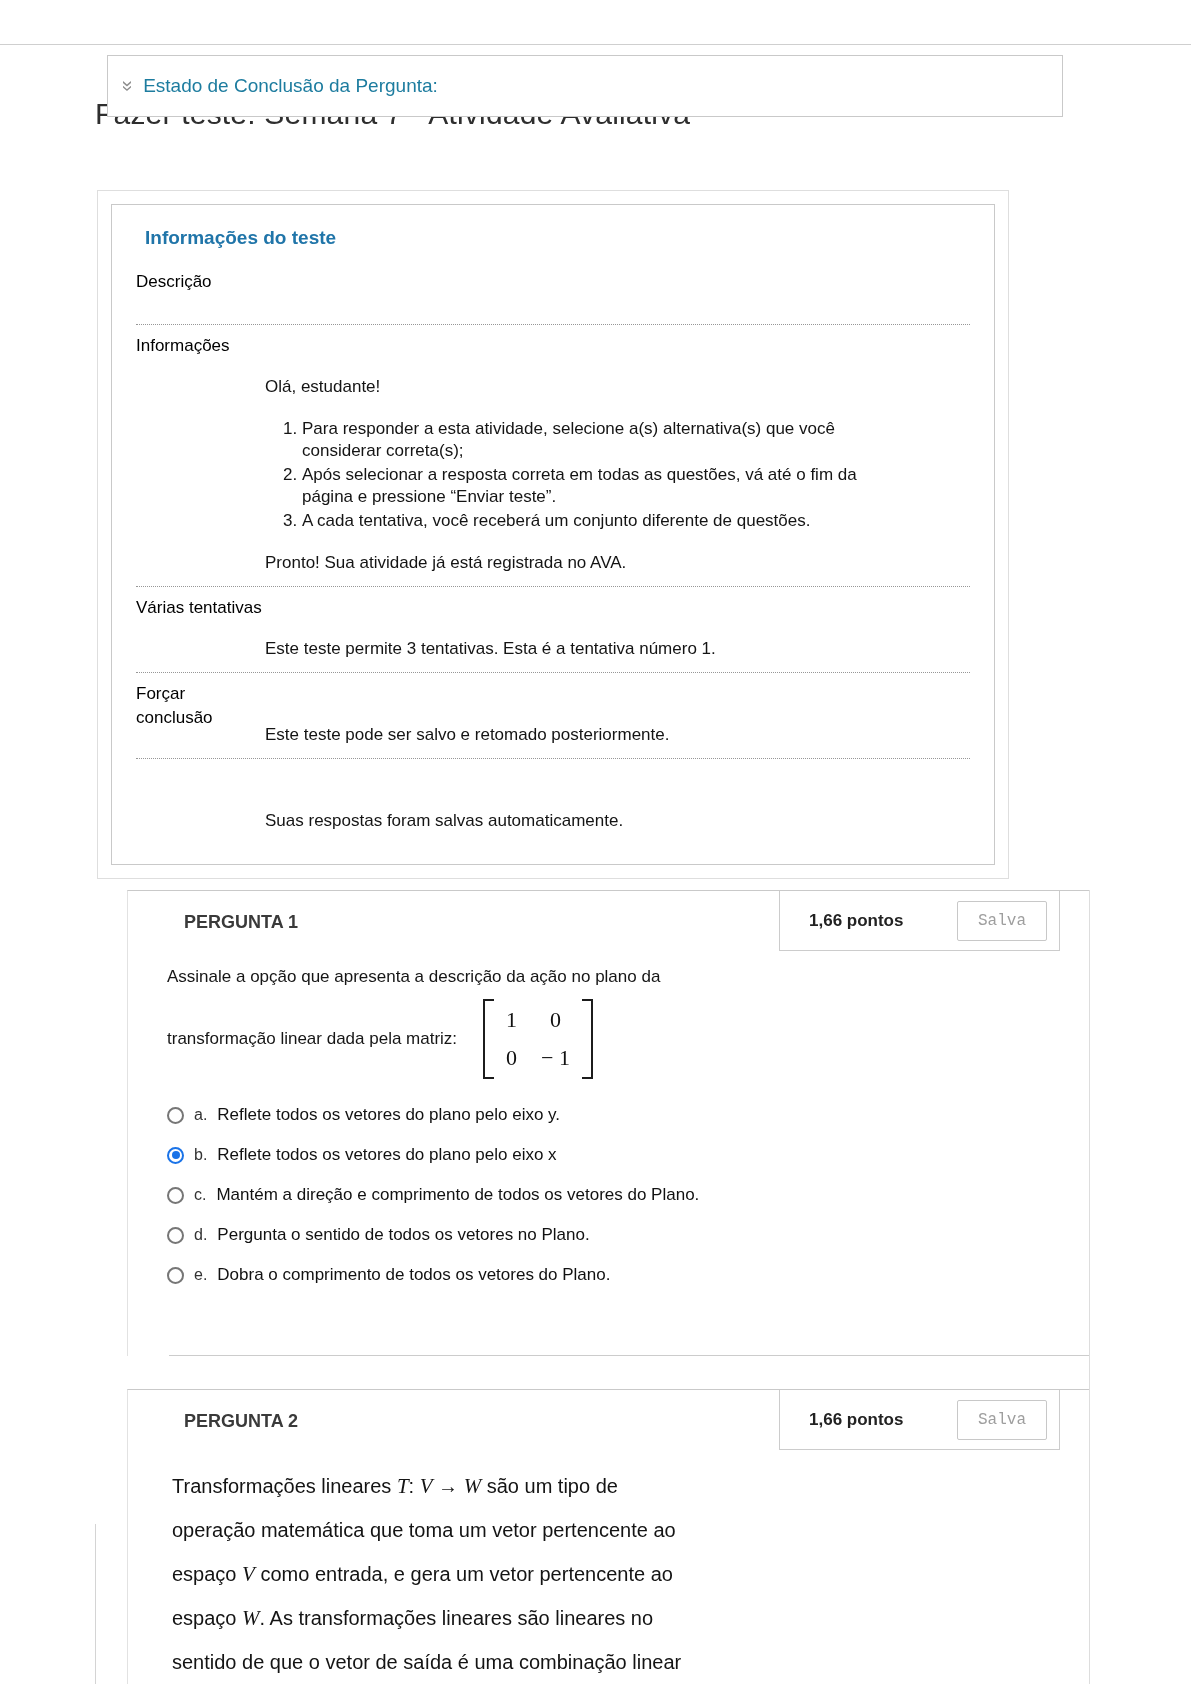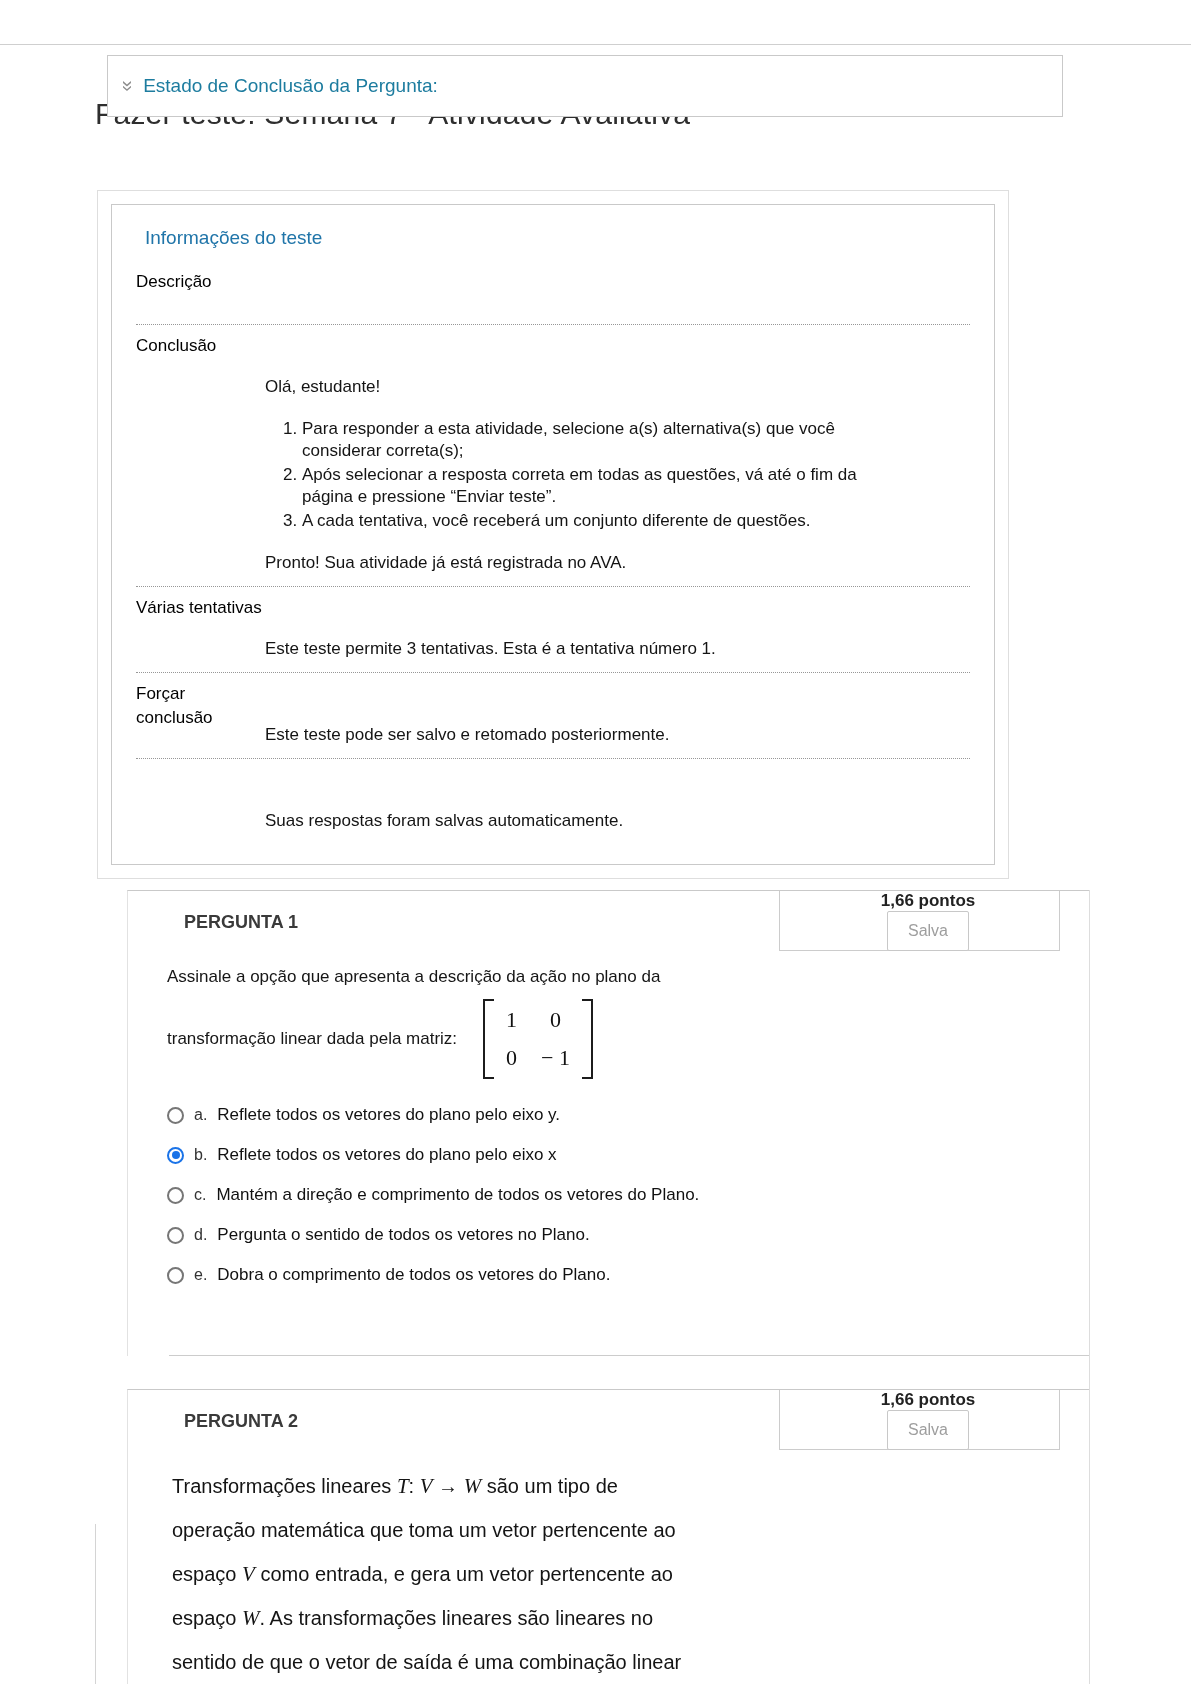--- a/index.html
+++ b/index.html
@@ -26,43 +26,43 @@
     font-size:20px; line-height:1; font-weight:400;
   }
   .status-label { color:#1d7c9f; font-size:19px; }
 
   
   .info-outer {
     position:absolute; left:97px; top:190px; width:912px; box-sizing:border-box;
     border:1px solid #dedede; padding:13px;
   }
   .info-inner { border:1px solid #c9c9c9; padding:14px 24px 16px 24px; }
-  .info-heading { color:#2075a9; font-size:19px; font-weight:400; padding:8px 0 12px 9px; }
+  .info-heading { color:#2075a9; font-size:19px; font-weight:700; padding:8px 0 12px 9px; }
   .info-row { display:flex; padding:9px 0 12px 0; border-bottom:1px dotted #979797; }
   .info-row.last { border-bottom:none; padding-bottom:16px; }
   .info-label { width:129px; flex:none; color:#000000; font-size:17px; line-height:24px; }
   .info-value { flex:1; color:#141414; font-size:17px; line-height:22px;margin-top:42px; }
   .instr-list { margin:20px 0 0 0; padding-left:37px; }
   .instr-list li { margin-bottom:2px; line-height:22px; }
   .instr-closing { margin-top:20px; }
 
   
   .questions { position:absolute; left:127px; top:890px; width:963px; height:794px; border-right:1px solid #ddd; box-sizing:border-box; }
   .question { border-top:1px solid #c9c9c9; border-left:1px solid #e2e2e2; position:relative; background:#fff; }
   .q-header { height:62px; position:relative; }
   .q-title { position:absolute; left:56px; top:21px; font-size:18px; font-weight:700; color:#3a3a3a; }
   .points-box {
     position:absolute; right:29px; top:0; width:281px; height:60px; box-sizing:border-box;
     border:1px solid #ccc; border-top:none; background:#fff;
-    display:flex; align-items:center; justify-content:space-between; padding:0 12px 0 29px;flex-direction:column;
+    display:flex; align-items:center; justify-content:space-between; padding:0 12px 0 29px;
   }
   .points { font-size:17px; font-weight:700; color:#222; }
   .save-btn {
     border:1px solid #c8c8c8; background:#fff; color:#9e9e9e; font-size:16px;
-    font-family:Liberation Sans, sans-serif; padding:10px 20px; border-radius:2px; cursor:pointer;
+    font-family:Liberation Mono, monospace; padding:10px 20px; border-radius:2px; cursor:pointer;
   }
 
   
   .q-body1 { padding:14px 0 0 39px; font-size:17px; color:#161616; }
   .q-line1 { margin-bottom:10px; }
   .matrix-row { display:flex; align-items:center; gap:24px; }
   .matrix { display:inline-flex; align-items:stretch; margin-left:2px; }
   .br-l { width:9px; border:2px solid #1c1c1c; border-right:none; margin:2px 0; }
   .br-r { width:9px; border:2px solid #1c1c1c; border-left:none; margin:2px 0; }
   .mgrid {
@@ -102,21 +102,21 @@
   <div class="info-outer">
     <div class="info-inner">
       <div class="info-heading">Informações do teste</div>
 
       <div class="info-row">
         <div class="info-label">Descrição</div>
         <div class="info-value"></div>
       </div>
 
       <div class="info-row">
-        <div class="info-label">Conclusão</div>
+        <div class="info-label">Informações</div>
         <div class="info-value">
           <div>Olá, estudante!</div>
           <ol class="instr-list">
               <li>Para responder a esta atividade, selecione a(s) alternativa(s) que você<br>considerar correta(s);</li>
               <li>Após selecionar a resposta correta em todas as questões, vá até o fim da<br>página e pressione “Enviar teste”.</li>
               <li>A cada tentativa, você receberá um conjunto diferente de questões.</li>
             </ol>
           <div class="instr-closing">Pronto! Sua atividade já está registrada no AVA.</div>
         </div>
       </div>

